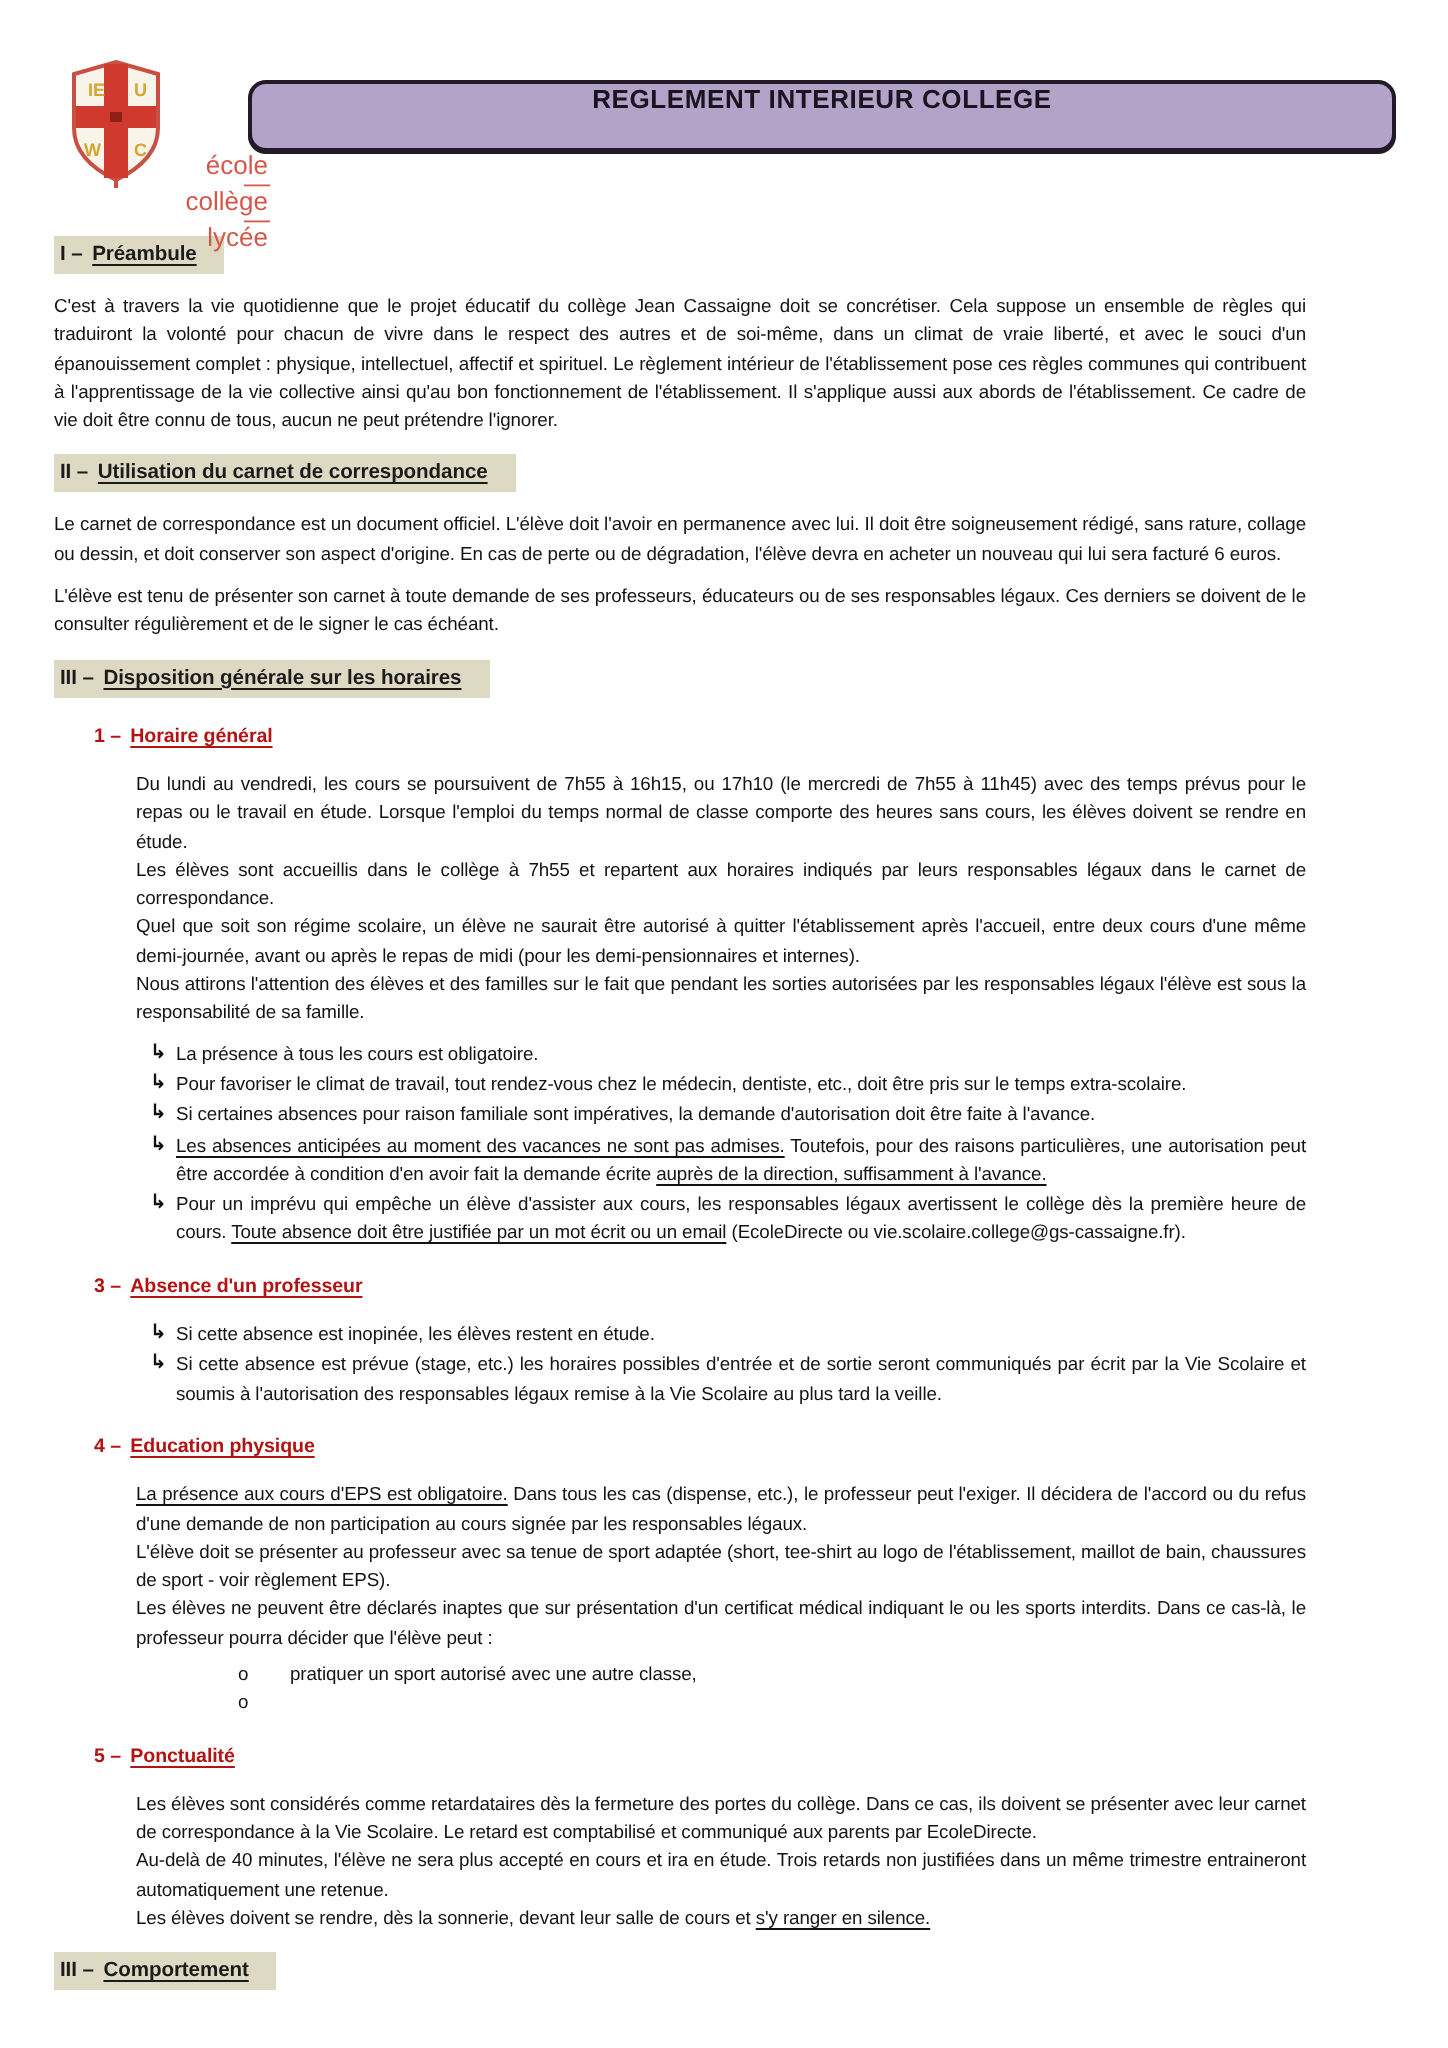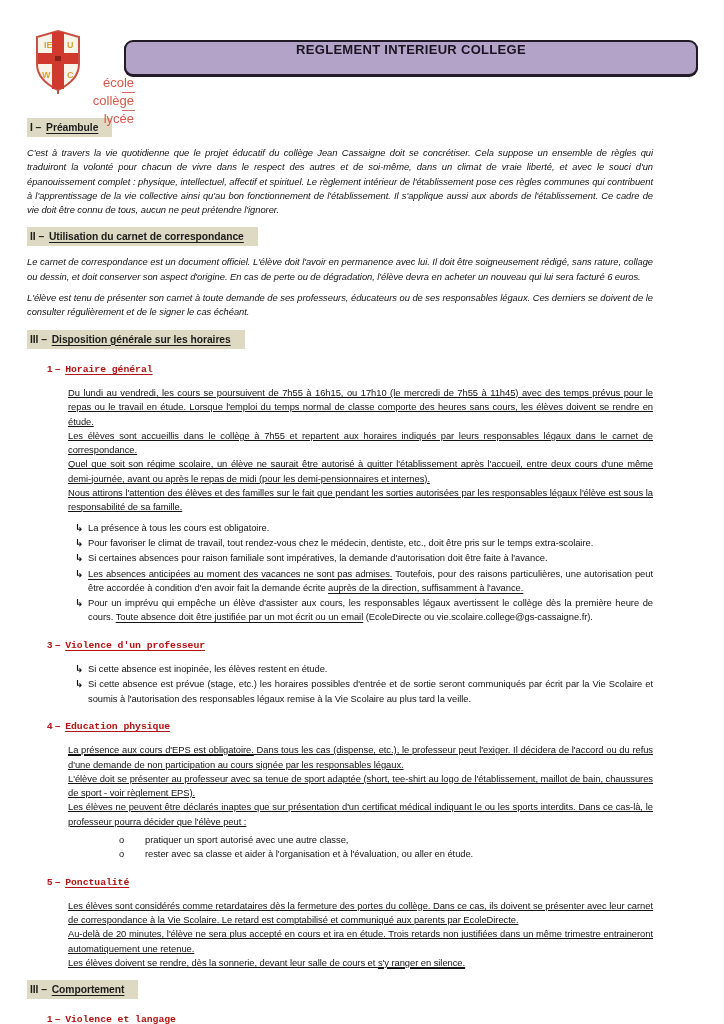--- a/index.html
+++ b/index.html
@@ -28,30 +28,30 @@
   .content{padding:0 27px;font-size:9.4px;line-height:14.3px;letter-spacing:-0.05px;}
   .u{text-decoration:underline;text-underline-offset:1.5px;text-align:center;}
 
   .sec-head{
     display:inline-block;background:#ddd9c3;color:#1b1b1b;
     font-weight:bold;font-size:10.3px;line-height:13px;
     padding:3px 14px 3px 3px;margin:0;
   }
   .sec-head .num{margin-right:2px;}
 
-  .para{ text-align:justify;margin:9px 0 10px 0;font-style:italic; }
+  .para{ text-align:justify;margin:9px 0 10px 0; }
   .para + .para{margin-top:-3px;}
 
   .sub-head{
     margin:13px 0 9px 20px;font-weight:bold;font-size:9.8px;color:#b31312;
   }
   .sub-head .num{margin-right:2px;}
-  .sub-head .u{text-decoration-color:#b31312;font-family:Liberation Mono, monospace;}
-
-  .sub-body{margin:0 0 4px 41px;text-align:justify;text-decoration:underline;}
+  .sub-head .u{text-decoration-color:#b31312;}
+
+  .sub-body{margin:0 0 4px 41px;text-align:justify;}
   .sub-body .line{margin:0;}
 
   .bullets{margin:6px 0 4px 48px;}
   .bullet{display:flex;align-items:flex-start;margin:0 0 1px 0;}
   .bullet .glyph{flex:0 0 13px;font-weight:bold;font-size:10px;line-height:14.3px;color:#111;}
   .bullet .btxt{flex:1;text-align:justify;}
 
   .o-list{margin:1px 0 2px 92px;}
   .o-item{display:flex;align-items:flex-start;}
   .o-item .o{flex:0 0 26px;font-size:9.4px;}
@@ -135,21 +135,21 @@
         <span class="glyph">↳</span>
         <span class="btxt"><span class="u">Les absences anticipées au moment des vacances ne sont pas admises.</span><span> Toutefois, pour des raisons particulières, une autorisation peut être accordée à condition d'en avoir fait la demande écrite </span><span class="u">auprès de la direction, suffisamment à l'avance.</span></span>
       </div>
       <div class="bullet">
         <span class="glyph">↳</span>
         <span class="btxt"><span>Pour un imprévu qui empêche un élève d'assister aux cours, les responsables légaux avertissent le collège dès la première heure de cours. </span><span class="u">Toute absence doit être justifiée par un mot écrit ou un email</span><span> (EcoleDirecte ou vie.scolaire.college@gs-cassaigne.fr).</span></span>
       </div>
     </div>
 
     <div class="sub-head">
-      <span class="num">3 – </span><span class="u">Violence d'un professeur</span>
+      <span class="num">3 – </span><span class="u">Absence d'un professeur</span>
     </div>
     <div class="bullets">
       <div class="bullet">
         <span class="glyph">↳</span>
         <span class="btxt">Si cette absence est inopinée, les élèves restent en étude.</span>
       </div>
       <div class="bullet">
         <span class="glyph">↳</span>
         <span class="btxt">Si cette absence est prévue (stage, etc.) les horaires possibles d'entrée et de sortie seront communiqués par écrit par la Vie Scolaire et soumis à l'autorisation des responsables légaux remise à la Vie Scolaire au plus tard la veille.</span>
       </div>
@@ -163,42 +163,38 @@
       <div class="line">L'élève doit se présenter au professeur avec sa tenue de sport adaptée (short, tee-shirt au logo de l'établissement, maillot de bain, chaussures de sport - voir règlement EPS).</div>
       <div class="line">Les élèves ne peuvent être déclarés inaptes que sur présentation d'un certificat médical indiquant le ou les sports interdits. Dans ce cas-là, le professeur pourra décider que l'élève peut :</div>
     </div>
     <div class="o-list">
       <div class="o-item">
         <span class="o">o</span>
         <span>pratiquer un sport autorisé avec une autre classe,</span>
       </div>
       <div class="o-item">
         <span class="o">o</span>
-        <span>rester avec sa classe et aider à l'organisation et à l'évaluation, ou aller en étude.</span>
       </div>
     </div>
 
     <div class="sub-head">
       <span class="num">5 – </span><span class="u">Ponctualité</span>
     </div>
     <div class="sub-body">
       <div class="line">Les élèves sont considérés comme retardataires dès la fermeture des portes du collège. Dans ce cas, ils doivent se présenter avec leur carnet de correspondance à la Vie Scolaire. Le retard est comptabilisé et communiqué aux parents par EcoleDirecte.</div>
-      <div class="line">Au-delà de 20 minutes, l'élève ne sera plus accepté en cours et ira en étude. Trois retards non justifiées dans un même trimestre entraineront automatiquement une retenue.</div>
+      <div class="line">Au-delà de 40 minutes, l'élève ne sera plus accepté en cours et ira en étude. Trois retards non justifiées dans un même trimestre entraineront automatiquement une retenue.</div>
       <div class="line"><span>Les élèves doivent se rendre, dès la sonnerie, devant leur salle de cours et </span><span class="u">s'y ranger en silence.</span></div>
     </div>
 
     <div class="sec-gap"></div>
 
     
     <div class="sec-head">
       <span class="num">III – </span><span class="u">Comportement</span>
     </div>
 
-    <div class="sub-head">
-      <span class="num">1 – </span><span class="u">Violence et langage</span>
-    </div>
     
 
     
     
 
   </div>
 </div>
 
 </body></html>

